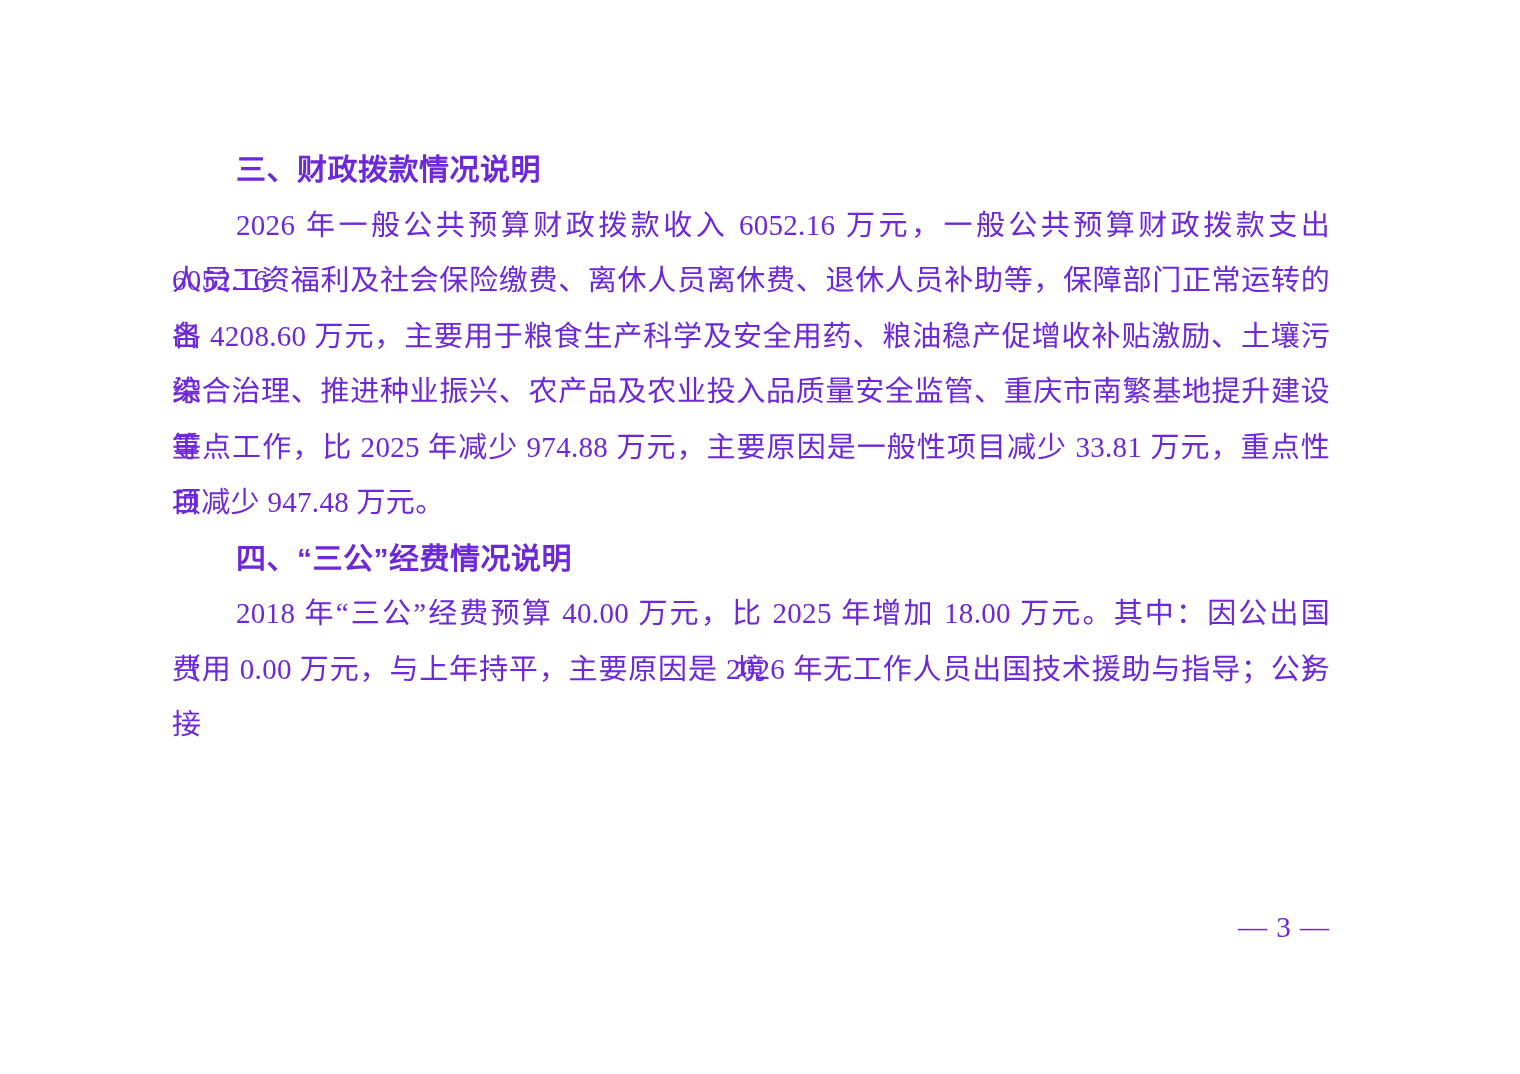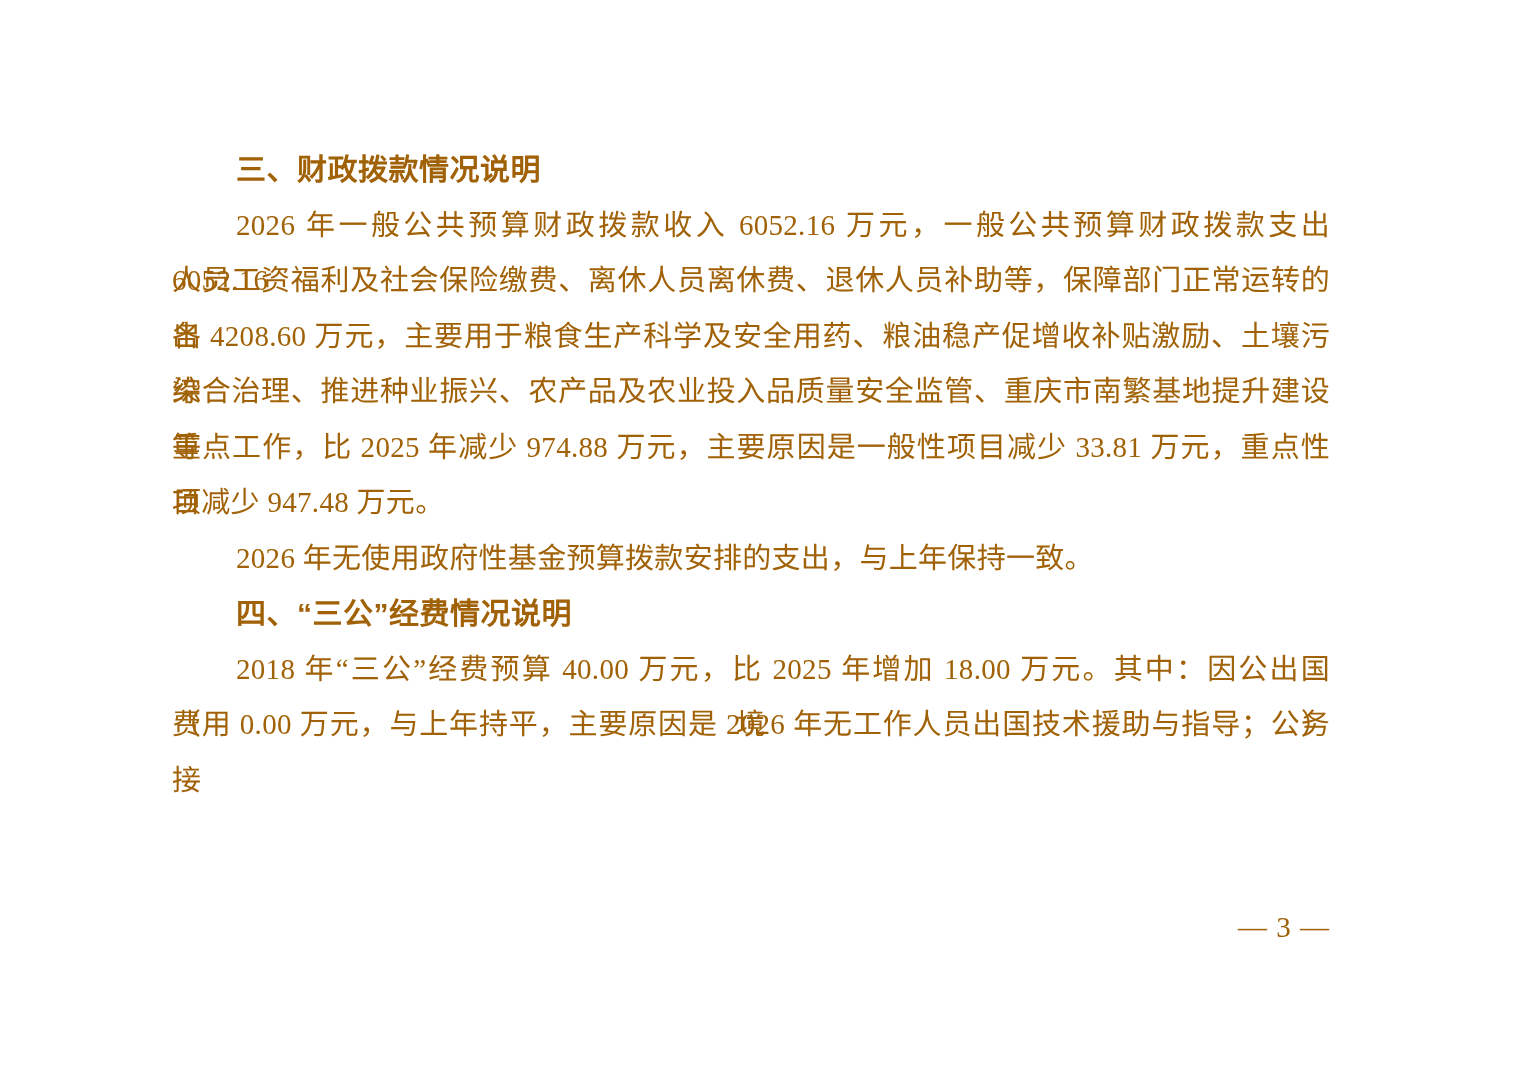--- a/index.html
+++ b/index.html
@@ -6,21 +6,21 @@
     margin: 0;
     padding: 0;
     background: #ffffff;
   }
   .page {
     position: relative;
     width: 1520px;
     height: 964px;
     background: #ffffff;
     overflow: hidden;
-    color: #a16207;
+    color: #6d28d9;
     font-family: "Liberation Serif", "DejaVu Serif", serif;
   }
   .content {
     position: absolute;
     left: 172px;
     top: 142px;
     width: 1158px;
   }
   .line {
     height: 55.5px;
@@ -63,21 +63,20 @@
 
     <div class="line heading">三、财政拨款情况说明</div>
 
     <div class="line just indent">2026 年一般公共预算财政拨款收入 6052.16 万元，一般公共预算财政拨款支出 6052.16</div>
     <div class="line just">人员工资福利及社会保险缴费、离休人员离休费、退休人员补助等，保障部门正常运转的各</div>
     <div class="line just">出 4208.60 万元，主要用于粮食生产科学及安全用药、粮油稳产促增收补贴激励、土壤污染</div>
     <div class="line just">综合治理、推进种业振兴、农产品及农业投入品质量安全监管、重庆市南繁基地提升建设等</div>
     <div class="line just">重点工作，比 2025 年减少 974.88 万元，主要原因是一般性项目减少 33.81 万元，重点性项</div>
     <div class="line">目减少 947.48 万元。</div>
 
-    <div class="line indent">2026 年无使用政府性基金预算拨款安排的支出，与上年保持一致。</div>
 
     <div class="line heading">四、“三公”经费情况说明</div>
 
     <div class="line just indent">2018 年“三公”经费预算 40.00 万元，比 2025 年增加 18.00 万元。其中：因公出国（境）</div>
     <div class="line just">费用 0.00 万元，与上年持平，主要原因是 2026 年无工作人员出国技术援助与指导；公务接</div>
 
   </main>
 
   <div class="page-number">— 3 —</div>
 </div>

